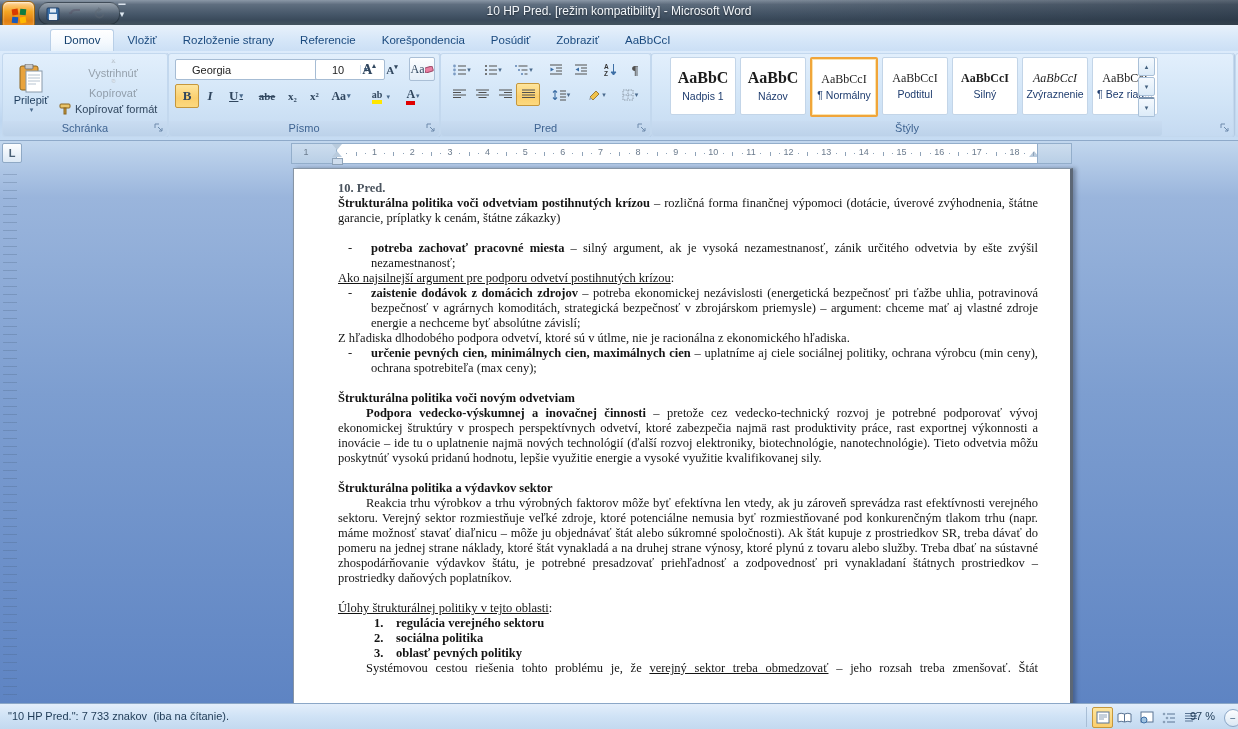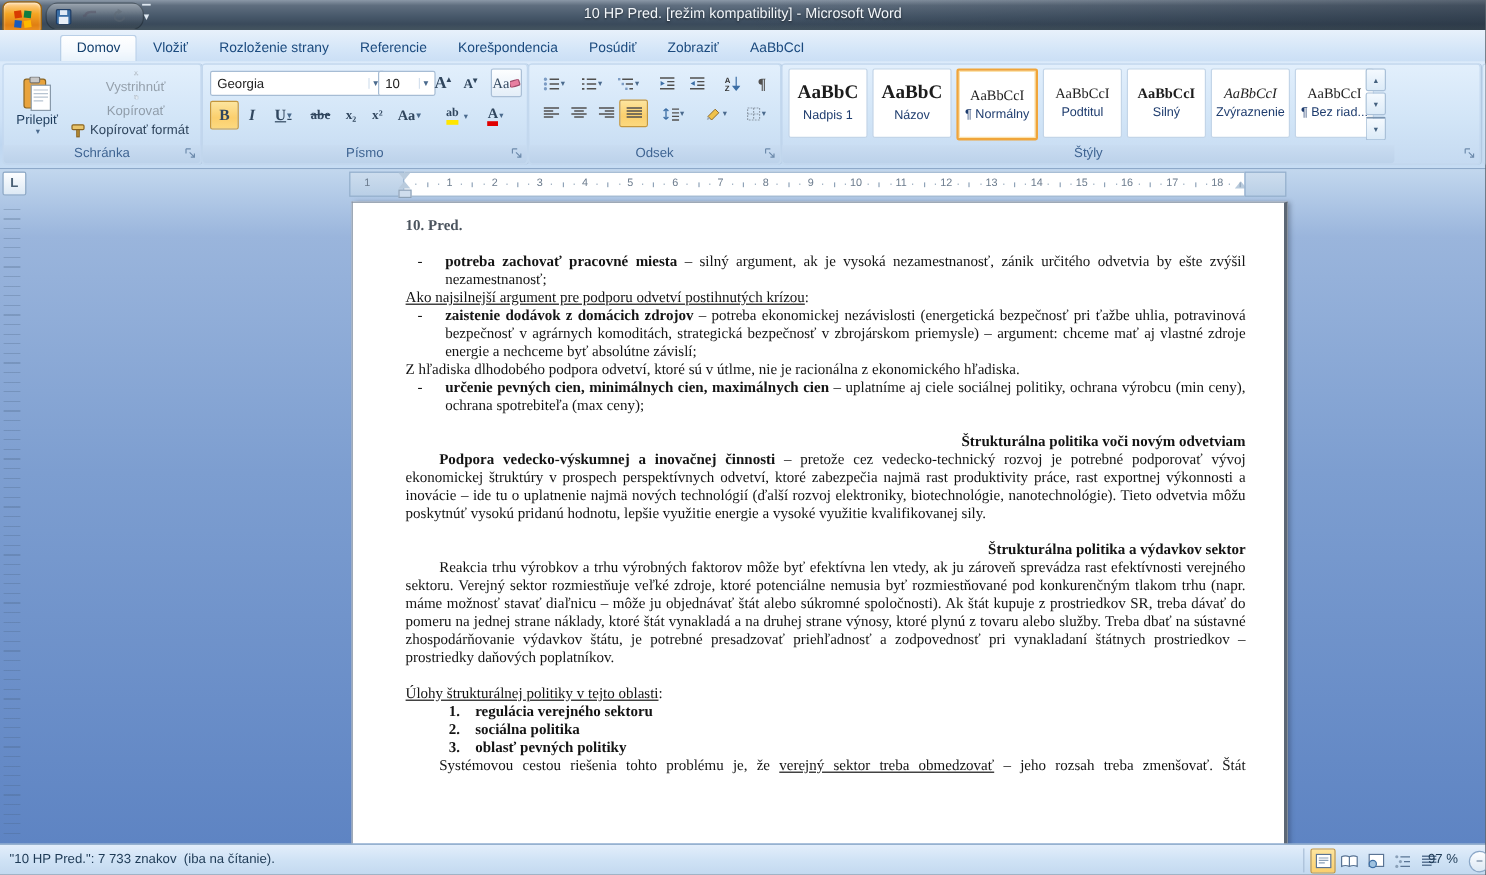--- a/index.html
+++ b/index.html
@@ -42,21 +42,21 @@
     border:1px solid #c3d8ee;border-radius:3px;box-shadow:1px 0 0 #b3c9e2;}
   .glabel{position:absolute;left:0;bottom:0;width:100%;height:15px;font-size:11px;color:#3f6492;
     text-align:center;line-height:15px;background:linear-gradient(180deg,#c9dcf1,#bcd2ea);
     border-radius:0 0 3px 3px;}
   .launcher{position:absolute;right:2px;bottom:2px;width:11px;height:11px;cursor:pointer;opacity:.85;}
   .rbtn{position:absolute;display:flex;align-items:center;justify-content:center;
     border:1px solid transparent;border-radius:2px;cursor:pointer;color:#30465e;}
   .rbtn.orange{background:linear-gradient(180deg,#fde59e,#fbcf6d 60%,#fcd97f);border:1px solid #c5973c;}
   .grayed{opacity:.45;filter:grayscale(.7);flex-direction:column;}
   .combo{position:absolute;background:#fff;border:1px solid #a6bcd4;border-radius:2px;font-size:11px;
-    color:#222;display:flex;align-items:center;padding:0 5px;cursor:pointer;}
+    color:#222;display:flex;align-items:center;padding:0 16px;cursor:pointer;}
   .combo .arr{margin-left:auto;color:#4a6a8d;font-size:8px;padding-left:3px;border-left:1px solid #d5e1ee;}
   .dd{font-size:7px;color:#4a6a8d;margin-left:1px;}
   .glyph{font-family:"Liberation Serif",serif;}
 
   
   .paste{left:5px;top:2px;width:44px;height:64px;flex-direction:column;font-size:11px;color:#1e3c5c;}
 
   
   .cliprow{left:52px;font-size:11px;justify-content:flex-start;padding-left:3px;gap:4px;width:108px;height:20px;}
 
@@ -91,21 +91,21 @@
     background:repeating-linear-gradient(180deg,transparent 0 7px,rgba(70,95,125,.55) 7px 8px);
     opacity:.5;}
   .page{left:293px;top:27px;width:776px;height:620px;background:#fff;
     border:1px solid #8795a5;border-right:3px solid #5c6775;
     box-shadow:3px 0 4px rgba(25,35,55,.35);}
   .doc{position:absolute;left:44px;top:12px;width:700px;color:#141414;
     font-family:"Liberation Serif",serif;font-size:12.5px;line-height:15px;}
   .para{text-align:justify;}
   .para.blank{height:15px;}
   .para.headgray{color:#4b545e;font-weight:bold;}
-  .para.center{text-align:right;font-weight:bold;}
+  .para.center{text-align:left;font-weight:bold;}
   .para.left{text-align:left;}
   .para.indent{text-indent:28px;}
   .para.fill{text-align-last:justify;}
   .para.dash{margin-left:33px;text-indent:-23px;}
   .para.num{margin-left:58px;text-indent:-22px;text-align:left;font-weight:bold;}
   .para .marker{display:inline-block;width:23px;text-indent:0;}
   .para.num .marker{width:22px;}
 
   
   .statusbar{left:0;top:703px;width:1238px;height:26px;
@@ -364,30 +364,30 @@
         </svg>
           <span class="dd">▾</span>
       </div>
       <div class="rbtn" style="left:173px;top:29px;width:30px;height:21px;">
         <svg width="12" height="12" viewBox="0 0 12 12">
           <rect x="1" y="1" width="10" height="10" fill="none" stroke="#8d9aa8" stroke-dasharray="1.5 1"></rect>
           <path d="M6 1v10M1 6h10" stroke="#8d9aa8" stroke-dasharray="1.5 1"></path>
         </svg>
           <span class="dd">▾</span>
       </div>
-      <div class="glabel">Odsek</div>
+      <div class="glabel">Pred</div>
       <div class="launcher">
         <svg width="9" height="9" viewBox="0 0 9 9">
             <path d="M1 1h4M1 1v4M4 4l4 4M8 5v3h-3" stroke="#5e7da0" fill="none"></path>
           </svg>
       </div>
     </div>
 
     <div class="abs rgroup" style="left:651px;width:581px;">
-      <div style="position:absolute;left:5px;top:3px;display:flex;gap:4px;">
+      <div style="position:absolute;left:18px;top:3px;display:flex;gap:4px;">
           <div class="stylecard">
             <div class="prev" style="font-size: 16px; font-weight: bold;">AaBbC</div>
             <div class="sname">Nadpis 1</div>
           </div>
           <div class="stylecard">
             <div class="prev" style="font-size: 16px; font-weight: bold;">AaBbC</div>
             <div class="sname">Názov</div>
           </div>
           <div class="stylecard sel">
             <div class="prev" style="font-size: 12px;">AaBbCcI</div>
@@ -523,20 +523,21 @@
           <span class="hr-tick" style="left: 696.237px;"></span>
         </div>
       <div class="hr-seg hr-margin" style="width:33px;"></div>
     </div>
 
     <div class="abs vruler"></div>
 
     <div class="abs page">
       <div class="doc">
           <div class="para headgray"><span>10. Pred.</span></div>
+          <div class="para justify"><span style="font-weight: bold;">Štrukturálna politika voči odvetviam postihnutých krízou</span><span> – rozličná forma finančnej výpomoci (dotácie, úverové zvýhodnenia, štátne garancie, príplatky k cenám, štátne zákazky)</span></div>
           <div class="para blank">&nbsp;</div>
           <div class="para dash"><span class="marker">-</span><span style="font-weight: bold;">potreba zachovať pracovné miesta</span><span> – silný argument, ak je vysoká nezamestnanosť, zánik určitého odvetvia by ešte zvýšil nezamestnanosť;</span></div>
           <div class="para left"><span style="text-decoration: underline;">Ako najsilnejší argument pre podporu odvetví postihnutých krízou</span><span>:</span></div>
           <div class="para dash"><span class="marker">-</span><span style="font-weight: bold;">zaistenie dodávok z domácich zdrojov</span><span> – potreba ekonomickej nezávislosti (energetická bezpečnosť pri ťažbe uhlia, potravinová bezpečnosť v agrárnych komoditách, strategická bezpečnosť v zbrojárskom priemysle) – argument: chceme mať aj vlastné zdroje energie a nechceme byť absolútne závislí;</span></div>
           <div class="para justify"><span>Z hľadiska dlhodobého podpora odvetví, ktoré sú v útlme, nie je racionálna z ekonomického hľadiska.</span></div>
           <div class="para dash"><span class="marker">-</span><span style="font-weight: bold;">určenie pevných cien, minimálnych cien, maximálnych cien</span><span> – uplatníme aj ciele sociálnej politiky, ochrana výrobcu (min ceny), ochrana spotrebiteľa (max ceny);</span></div>
           <div class="para blank">&nbsp;</div>
           <div class="para center"><span style="font-weight: bold;">Štrukturálna politika voči novým odvetviam</span></div>
           <div class="para indent"><span style="font-weight: bold;">Podpora vedecko-výskumnej a inovačnej činnosti</span><span> – pretože cez vedecko-technický rozvoj je potrebné podporovať vývoj ekonomickej štruktúry v prospech perspektívnych odvetví, ktoré zabezpečia najmä rast produktivity práce, rast exportnej výkonnosti a inovácie – ide tu o uplatnenie najmä nových technológií (ďalší rozvoj elektroniky, biotechnológie, nanotechnológie). Tieto odvetvia môžu poskytnúť vysokú pridanú hodnotu, lepšie využitie energie a vysoké využitie kvalifikovanej sily.</span></div>
           <div class="para blank">&nbsp;</div>

